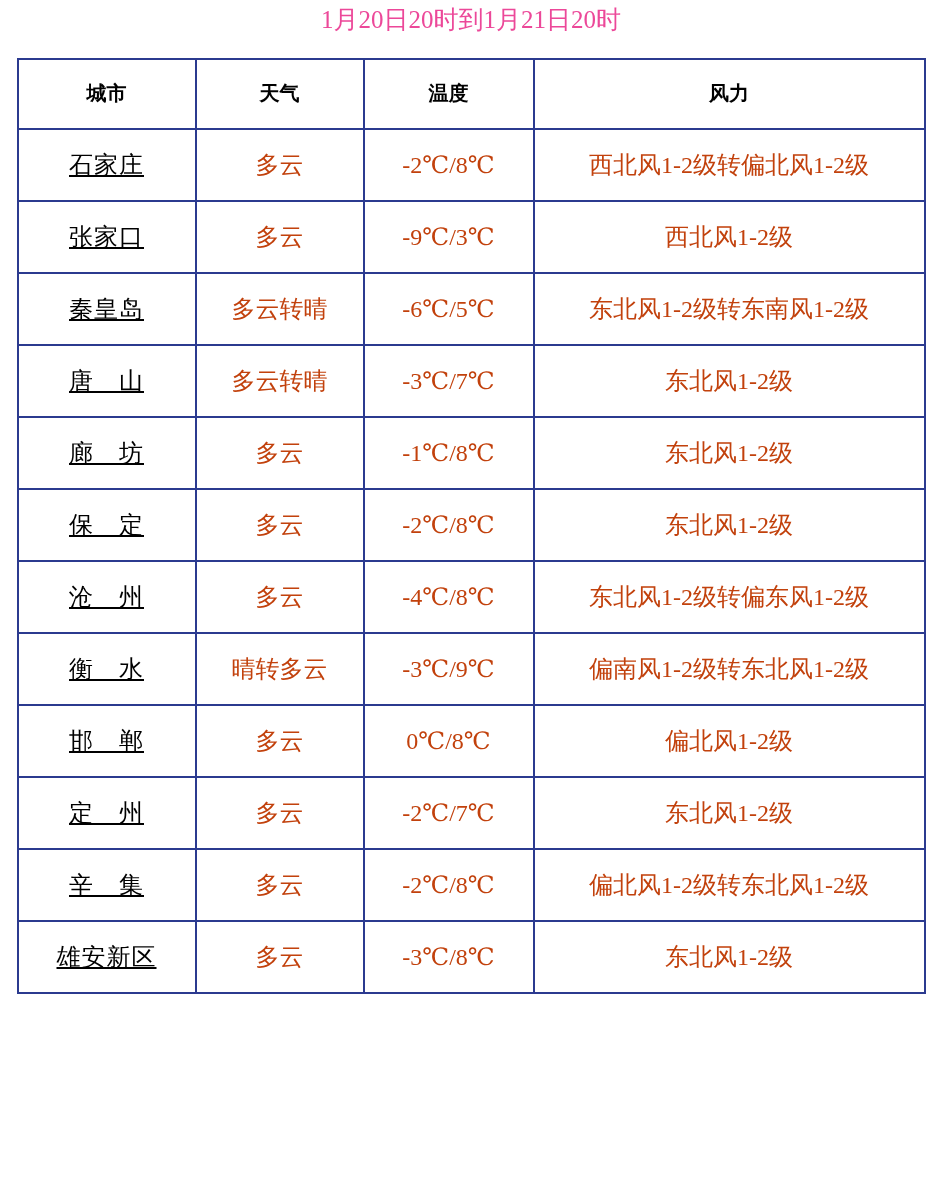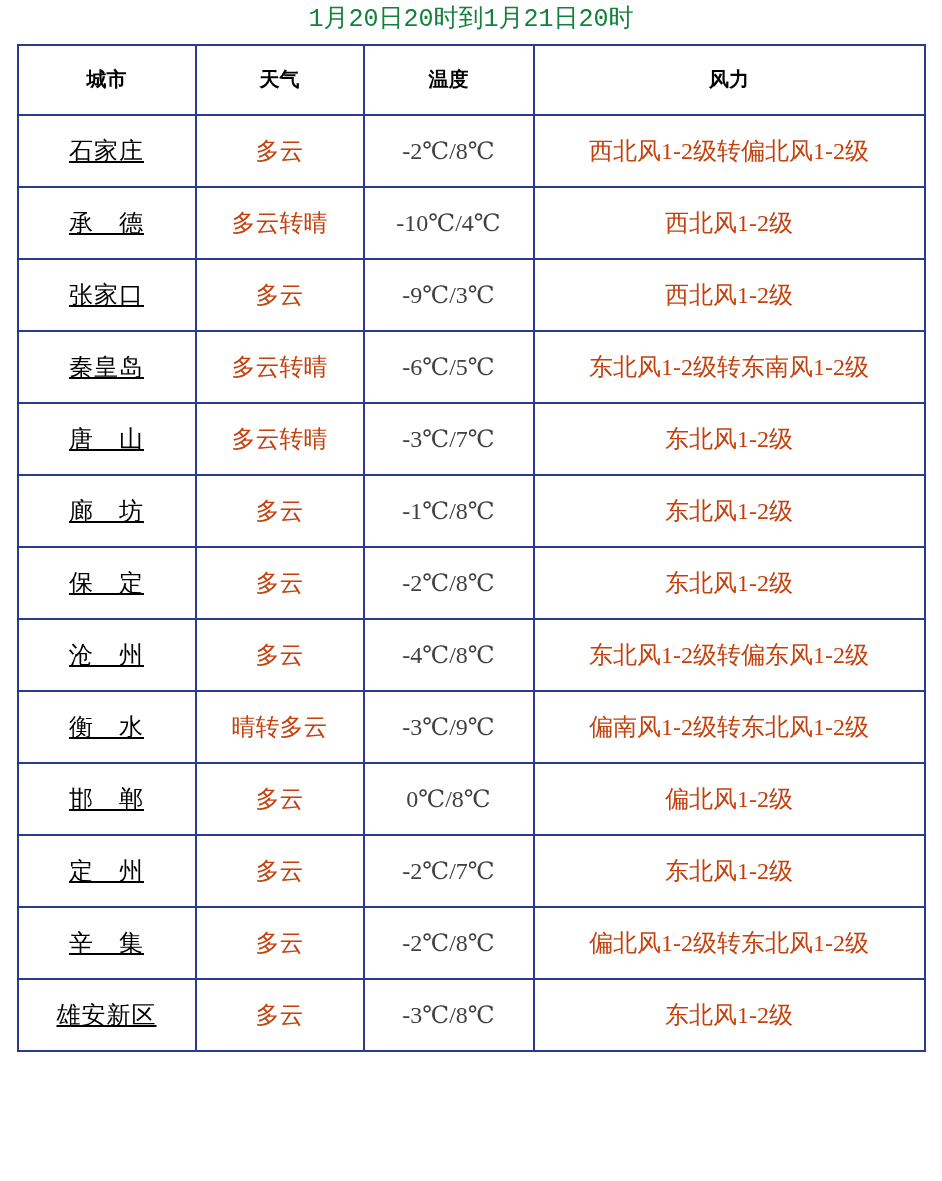--- a/index.html
+++ b/index.html
@@ -18,24 +18,24 @@
     width: 942px;
     height: 1181px;
     box-sizing: border-box;
     position: relative;
   }
   .title {
     text-align: center;
     font-size: 25px;
     line-height: 1.1;
     padding-top: 6px;
-    padding-bottom: 10px;
+    padding-bottom: 24px;
     letter-spacing: 0px;
-    color: #15803d;
-    font-family: Liberation Mono, monospace;
+    color: #ec4899;
+    font-family: Liberation Serif, serif;
   }
   table.weather {
     border-collapse: collapse;
     margin: 0 auto;
     width: 907px;
     table-layout: fixed;
   }
   table.weather td, table.weather th {
     border: 2px solid #2b3a8f;
     text-align: center;
@@ -54,21 +54,21 @@
   col.c-city { width: 178px; }
   col.c-weather { width: 168px; }
   col.c-temp { width: 170px; }
   col.c-wind { width: 391px; }
 
   .city-cell {
     letter-spacing: 1px;
     text-decoration: underline;
   }
   .temp-cell {
-    color: #404040;
+    color: #c2410c;
     font-size: 24px;
     white-space: nowrap;
   }
   .weather-cell, .wind-cell {
     color: #c2410c;
     white-space: nowrap;
   }
 </style>
 </head>
 <body>
@@ -91,26 +91,20 @@
         <th>温度</th>
         <th>风力</th>
       </tr>
     </thead>
     <tbody>
       <tr>
         <td class="city-cell">石家庄</td>
         <td class="weather-cell">多云</td>
         <td class="temp-cell">-2℃/8℃</td>
         <td class="wind-cell">西北风1-2级转偏北风1-2级</td>
-      </tr>
-      <tr>
-        <td class="city-cell">承　德</td>
-        <td class="weather-cell">多云转晴</td>
-        <td class="temp-cell">-10℃/4℃</td>
-        <td class="wind-cell">西北风1-2级</td>
       </tr>
       <tr>
         <td class="city-cell">张家口</td>
         <td class="weather-cell">多云</td>
         <td class="temp-cell">-9℃/3℃</td>
         <td class="wind-cell">西北风1-2级</td>
       </tr>
       <tr>
         <td class="city-cell">秦皇岛</td>
         <td class="weather-cell">多云转晴</td>

